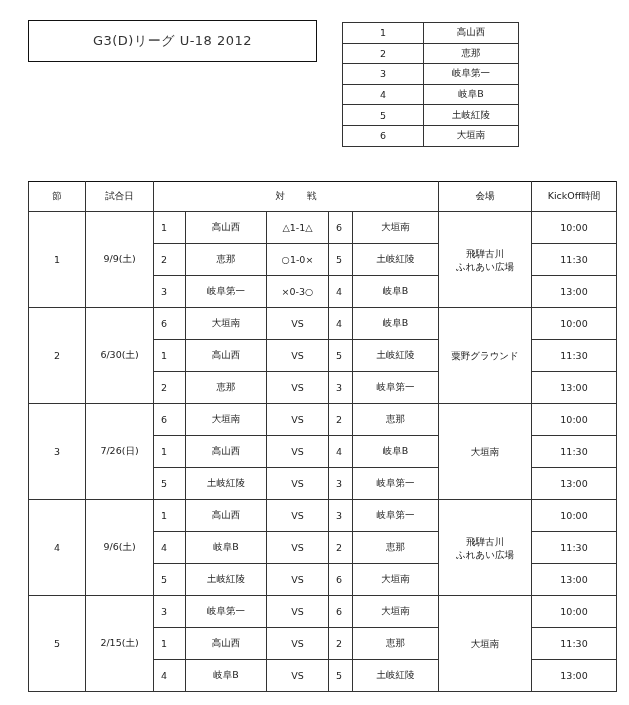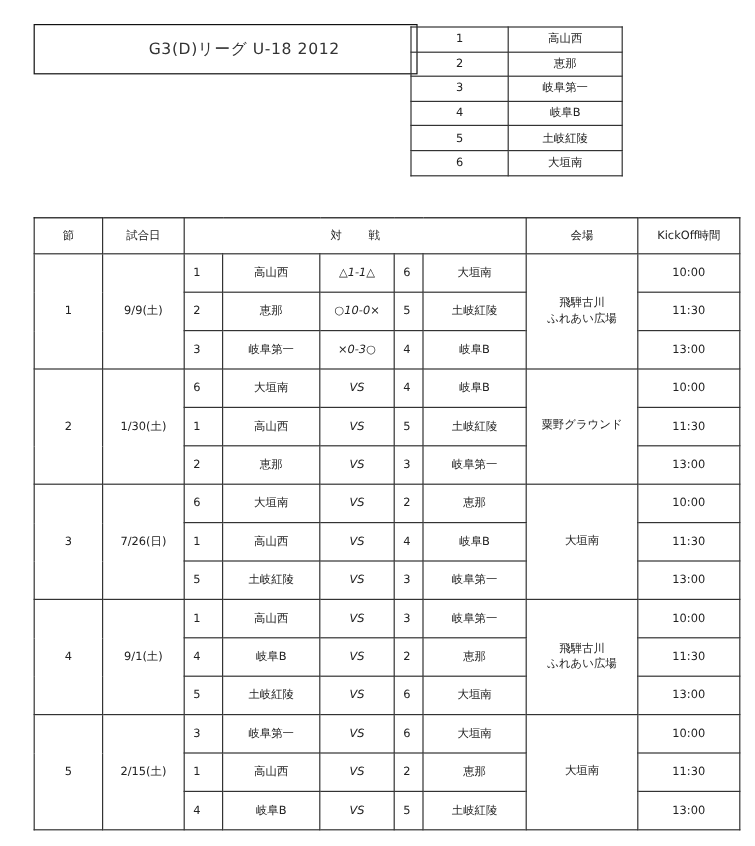--- a/index.html
+++ b/index.html
@@ -1,33 +1,33 @@
 <!DOCTYPE html>
 <html><head>
 <meta charset="utf-8">
 <style>
   html, body { margin:0; padding:0; background:#ffffff; }
   body { width:629px; height:705px; position:relative; overflow:hidden;
          font-family:"DejaVu Sans", "Liberation Sans", sans-serif; color:#222; }
   .title-box { position:absolute; left:28px; top:20px; width:287px; height:40px;
                border:1.5px solid #111; display:flex; align-items:center; justify-content:center;
-               font-size:13px; letter-spacing:0.5px; color:#333;padding-left:31px; }
+               font-size:13px; letter-spacing:0.5px; color:#333; }
   table { border-collapse:collapse; }
   .team-table { position:absolute; left:342px; top:22px; }
   .team-table td { border:1px solid #333; height:19.6px; padding:0; text-align:center;
                    font-size:9.5px; color:#222; }
   .team-table td.num { width:80px; }
   .team-table td.name { width:94px; }
   .main-table { position:absolute; left:28px; top:181px; }
   .main-table th, .main-table td { border:1px solid #333; padding:0; text-align:center;
                    font-size:9.5px; font-weight:normal; color:#222; }
   .main-table th { height:29px; }
   .main-table td { height:31px; }
   .c-sec { width:56px; } .c-date { width:67px; } .c-n1 { width:24px; } .c-t1 { width:80px; }
-  .c-sc { width:61px;font-style:italic; } .c-n2 { width:16px; } .c-t2 { width:85px; } .c-ven { width:92px;font-family:Liberation Serif, serif; } .c-time { width:84px; }
+  .c-sc { width:61px; } .c-n2 { width:16px; } .c-t2 { width:85px; } .c-ven { width:92px; } .c-time { width:84px; }
   .main-table td.n { text-align:left; padding-left:7px; }
   .main-table thead th { border-top:1.5px solid #111; }
   .main-table { border:1.5px solid #111; }
   .venue { line-height:13px; }
   .matchup-label { letter-spacing:22px; padding-left:22px; }
 </style>
 </head>
 <body>
 
 <div class="title-box">G3(D)リーグ U-18 2012</div>
@@ -82,36 +82,36 @@
         <td class="c-t2">大垣南</td>
         <td class="c-ven venue" rowspan="3">
           <div>飛騨古川</div>
           <div>ふれあい広場</div>
         </td>
         <td class="c-time">10:00</td>
       </tr>
       <tr>
         <td class="c-n1 n">2</td>
         <td class="c-t1">恵那</td>
-        <td class="c-sc">○10-0×</td>
+        <td class="c-sc">○1-0×</td>
         <td class="c-n2 n">5</td>
         <td class="c-t2">土岐紅陵</td>
         <td class="c-time">11:30</td>
       </tr>
       <tr>
         <td class="c-n1 n">3</td>
         <td class="c-t1">岐阜第一</td>
         <td class="c-sc">×0-3○</td>
         <td class="c-n2 n">4</td>
         <td class="c-t2">岐阜B</td>
         <td class="c-time">13:00</td>
       </tr>
       <tr>
         <td class="c-sec" rowspan="3">2</td>
-        <td class="c-date" rowspan="3">1/30(土)</td>
+        <td class="c-date" rowspan="3">6/30(土)</td>
         <td class="c-n1 n">6</td>
         <td class="c-t1">大垣南</td>
         <td class="c-sc">VS</td>
         <td class="c-n2 n">4</td>
         <td class="c-t2">岐阜B</td>
         <td class="c-ven venue" rowspan="3">
           <div>粟野グラウンド</div>
           <div></div>
         </td>
         <td class="c-time">10:00</td>
@@ -157,21 +157,21 @@
       <tr>
         <td class="c-n1 n">5</td>
         <td class="c-t1">土岐紅陵</td>
         <td class="c-sc">VS</td>
         <td class="c-n2 n">3</td>
         <td class="c-t2">岐阜第一</td>
         <td class="c-time">13:00</td>
       </tr>
       <tr>
         <td class="c-sec" rowspan="3">4</td>
-        <td class="c-date" rowspan="3">9/1(土)</td>
+        <td class="c-date" rowspan="3">9/6(土)</td>
         <td class="c-n1 n">1</td>
         <td class="c-t1">高山西</td>
         <td class="c-sc">VS</td>
         <td class="c-n2 n">3</td>
         <td class="c-t2">岐阜第一</td>
         <td class="c-ven venue" rowspan="3">
           <div>飛騨古川</div>
           <div>ふれあい広場</div>
         </td>
         <td class="c-time">10:00</td>

